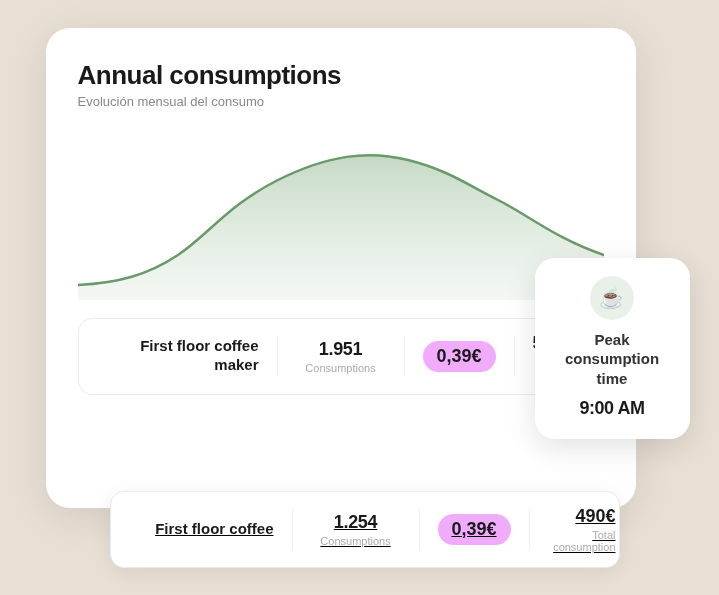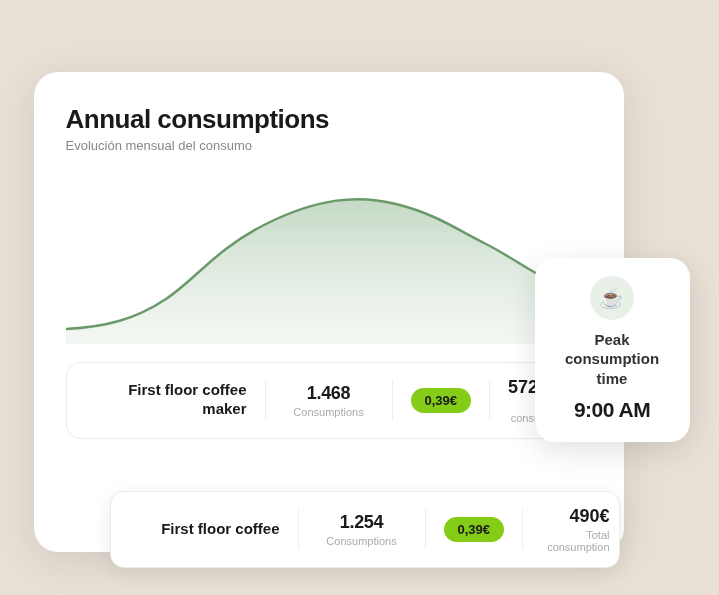--- a/index.html
+++ b/index.html
@@ -17,29 +17,28 @@
     .scene {
       position: relative;
       width: 660px;
       height: 540px;
     }
 
     
     .main-card {
       position: absolute;
       top: 0;
-      left: 4px;
+      left: 16px;
       width: 590px;
       height: 480px;
       background: #ffffff;
       border-radius: 24px;
       padding: 32px 32px 20px 32px;
       box-shadow: 0 8px 40px rgba(0,0,0,0.10);
       overflow: hidden;
-      margin-top: 44px;
     }
 
     .main-card-title {
       font-size: 26px;
       font-weight: 700;
       color: #1a1a1a;
       letter-spacing: -0.5px;
     }
 
     .main-card-subtitle {
@@ -115,24 +114,24 @@
       letter-spacing: -0.3px;
     }
 
     .row-stat-label {
       font-size: 11px;
       color: #aaa;
       margin-top: 2px;
     }
 
     .price-badge {
-      background: #84cc16;
+      background: #f0abfc;
       border-radius: 20px;
       padding: 5px 14px;
-      font-size: 13px;
+      font-size: 18px;
       font-weight: 700;
       color: #1a1a1a;
       flex-shrink: 0;
     }
 
     .row-total {
       display: flex;
       flex-direction: column;
       align-items: flex-end;
       flex: 1;
@@ -181,43 +180,44 @@
 
     .peak-label {
       font-size: 15px;
       font-weight: 600;
       color: #333;
       line-height: 1.3;
       margin-bottom: 10px;
     }
 
     .peak-time {
-      font-size: 21px;
+      font-size: 18px;
       font-weight: 800;
       color: #1a1a1a;
       letter-spacing: -0.5px;
     }
 
     
     .second-row-wrapper {
       position: absolute;
       bottom: 0;
       left: 80px;
       width: 510px;
       z-index: 5;
     }
 
     .second-row-card {
       background: #ffffff;
       border: 1px solid #ebebeb;
       border-radius: 14px;
-      padding: 14px 9px;
+      padding: 14px 3px;
       display: flex;
       align-items: center;
       box-shadow: 0 4px 20px rgba(0,0,0,0.08);
+      text-decoration: underline;
     }
   </style>
 </head>
 <body>
 
 <div class="scene">
 
   <div class="main-card">
     <h1 class="main-card-title">Annual consumptions</h1>
     <p class="main-card-subtitle">Evolución mensual del consumo</p>
@@ -237,21 +237,21 @@
       </svg>
     </div>
 
     <div class="rows-container">
       <div class="data-row">
         <div class="row-name-section">
           <div class="row-name">First floor coffee maker</div>
         </div>
         <div class="divider-v"></div>
         <div class="row-stat">
-          <span class="row-stat-value">1.468</span>
+          <span class="row-stat-value">1.951</span>
           <span class="row-stat-label">Consumptions</span>
         </div>
         <div class="divider-v"></div>
         <span class="price-badge">0,39€</span>
         <div class="divider-v"></div>
         <div class="row-total">
           <span class="row-total-value">572,50€</span>
           <span class="row-total-label">Total consumption</span>
         </div>
       </div>

